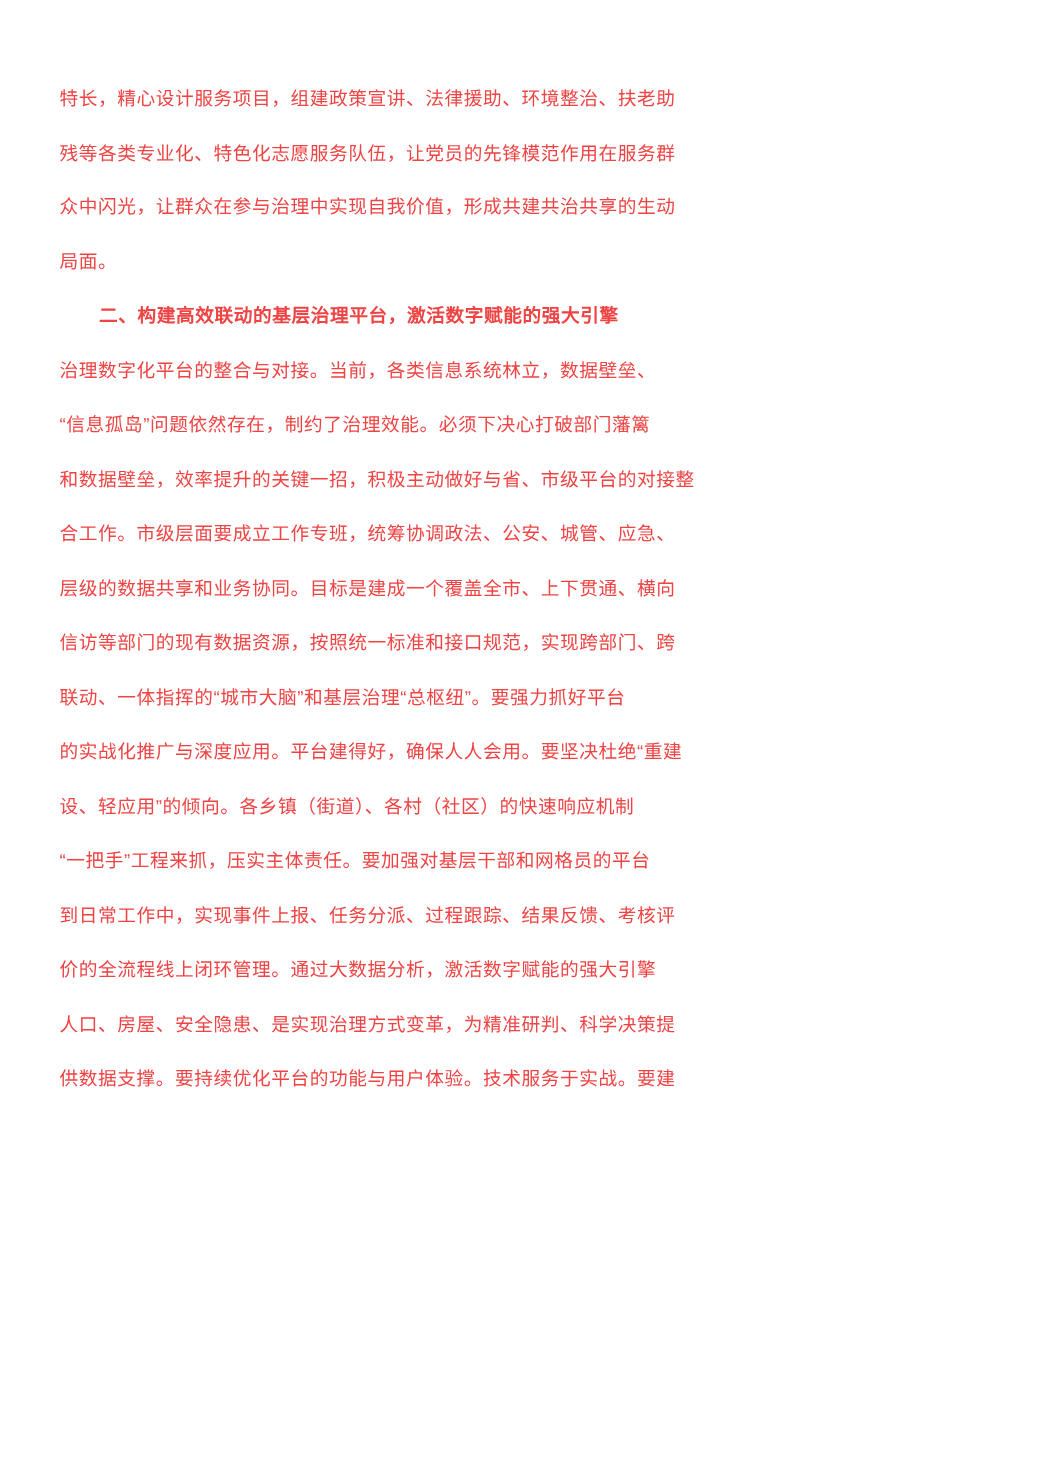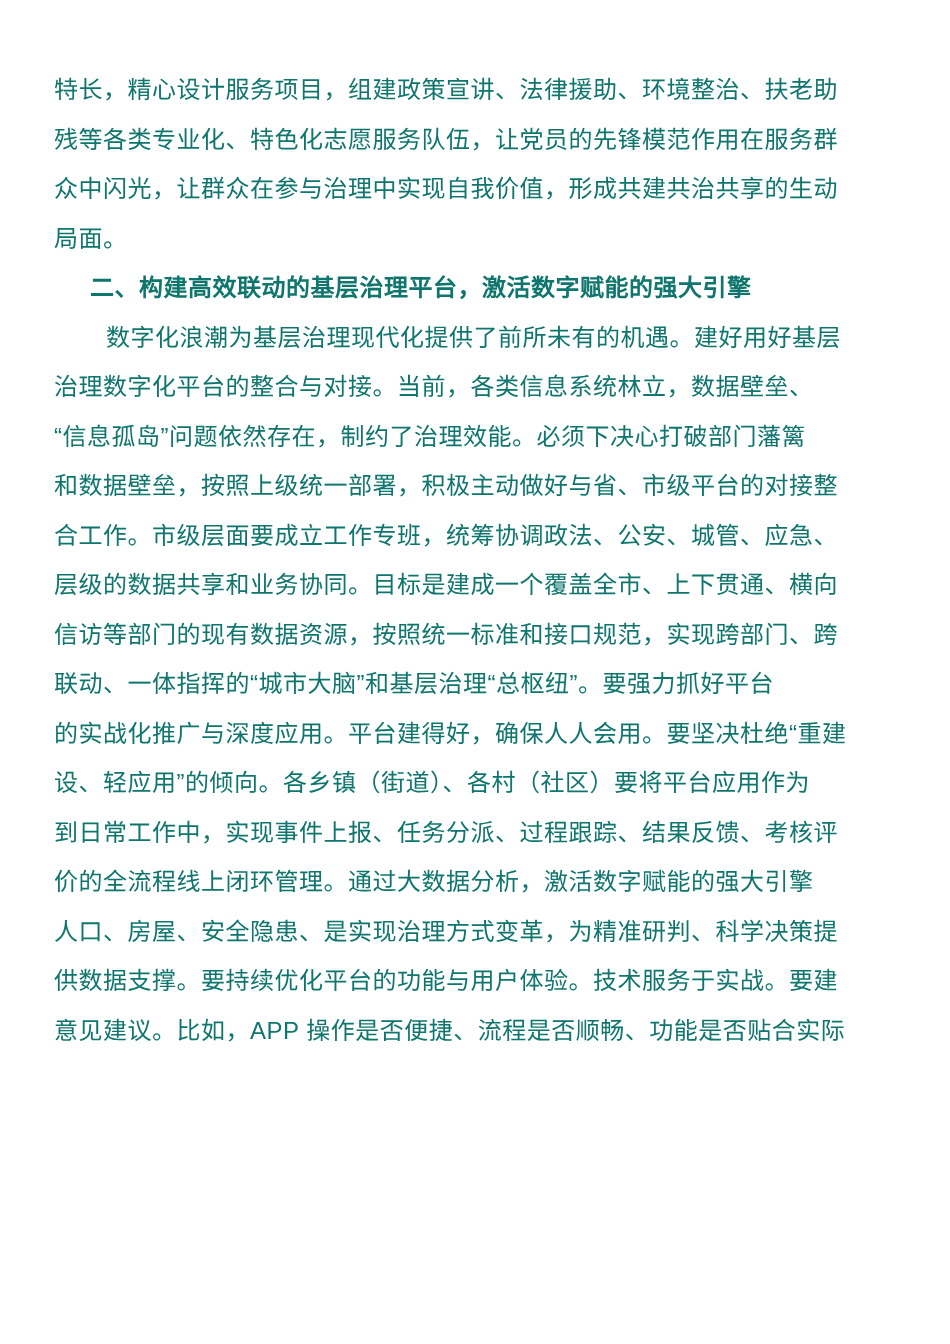--- a/index.html
+++ b/index.html
@@ -18,25 +18,25 @@
     background: #ffffff;
     overflow: hidden;
   }
   .content {
     position: absolute;
     left: 54px;
     top: 65px;
     width: 853px;
   }
   .line {
-    font-size: 24px;
+    font-size: 17px;
     line-height: 49.5px;
     height: 49.5px;
     letter-spacing: 0.5px;
-    color: #0f766e;
+    color: #ef4444;
     white-space: nowrap;
     text-align: left;
     font-weight: 400;
   }
   .line.heading {
     font-weight: 700;
     text-indent: 36px;
   }
   .line.indent {
     text-indent: 52px;
@@ -45,29 +45,28 @@
 </head>
 <body>
 
 <div class="page">
   <div class="content">
       <div class="line">特长，精心设计服务项目，组建政策宣讲、法律援助、环境整治、扶老助</div>
       <div class="line">残等各类专业化、特色化志愿服务队伍，让党员的先锋模范作用在服务群</div>
       <div class="line">众中闪光，让群众在参与治理中实现自我价值，形成共建共治共享的生动</div>
       <div class="line">局面。</div>
       <div class="line heading">二、构建高效联动的基层治理平台，激活数字赋能的强大引擎</div>
-      <div class="line indent">数字化浪潮为基层治理现代化提供了前所未有的机遇。建好用好基层</div>
       <div class="line">治理数字化平台的整合与对接。当前，各类信息系统林立，数据壁垒、</div>
       <div class="line">“信息孤岛”问题依然存在，制约了治理效能。必须下决心打破部门藩篱</div>
-      <div class="line">和数据壁垒，按照上级统一部署，积极主动做好与省、市级平台的对接整</div>
+      <div class="line">和数据壁垒，效率提升的关键一招，积极主动做好与省、市级平台的对接整</div>
       <div class="line">合工作。市级层面要成立工作专班，统筹协调政法、公安、城管、应急、</div>
       <div class="line">层级的数据共享和业务协同。目标是建成一个覆盖全市、上下贯通、横向</div>
       <div class="line">信访等部门的现有数据资源，按照统一标准和接口规范，实现跨部门、跨</div>
       <div class="line">联动、一体指挥的“城市大脑”和基层治理“总枢纽”。要强力抓好平台</div>
       <div class="line">的实战化推广与深度应用。平台建得好，确保人人会用。要坚决杜绝“重建</div>
-      <div class="line">设、轻应用”的倾向。各乡镇（街道）、各村（社区）要将平台应用作为</div>
+      <div class="line">设、轻应用”的倾向。各乡镇（街道）、各村（社区）的快速响应机制</div>
+      <div class="line">“一把手”工程来抓，压实主体责任。要加强对基层干部和网格员的平台</div>
       <div class="line">到日常工作中，实现事件上报、任务分派、过程跟踪、结果反馈、考核评</div>
       <div class="line">价的全流程线上闭环管理。通过大数据分析，激活数字赋能的强大引擎</div>
       <div class="line">人口、房屋、安全隐患、是实现治理方式变革，为精准研判、科学决策提</div>
       <div class="line">供数据支撑。要持续优化平台的功能与用户体验。技术服务于实战。要建</div>
-      <div class="line">意见建议。比如，APP 操作是否便捷、流程是否顺畅、功能是否贴合实际</div>
     </div>
 </div>
 
 </body></html>

